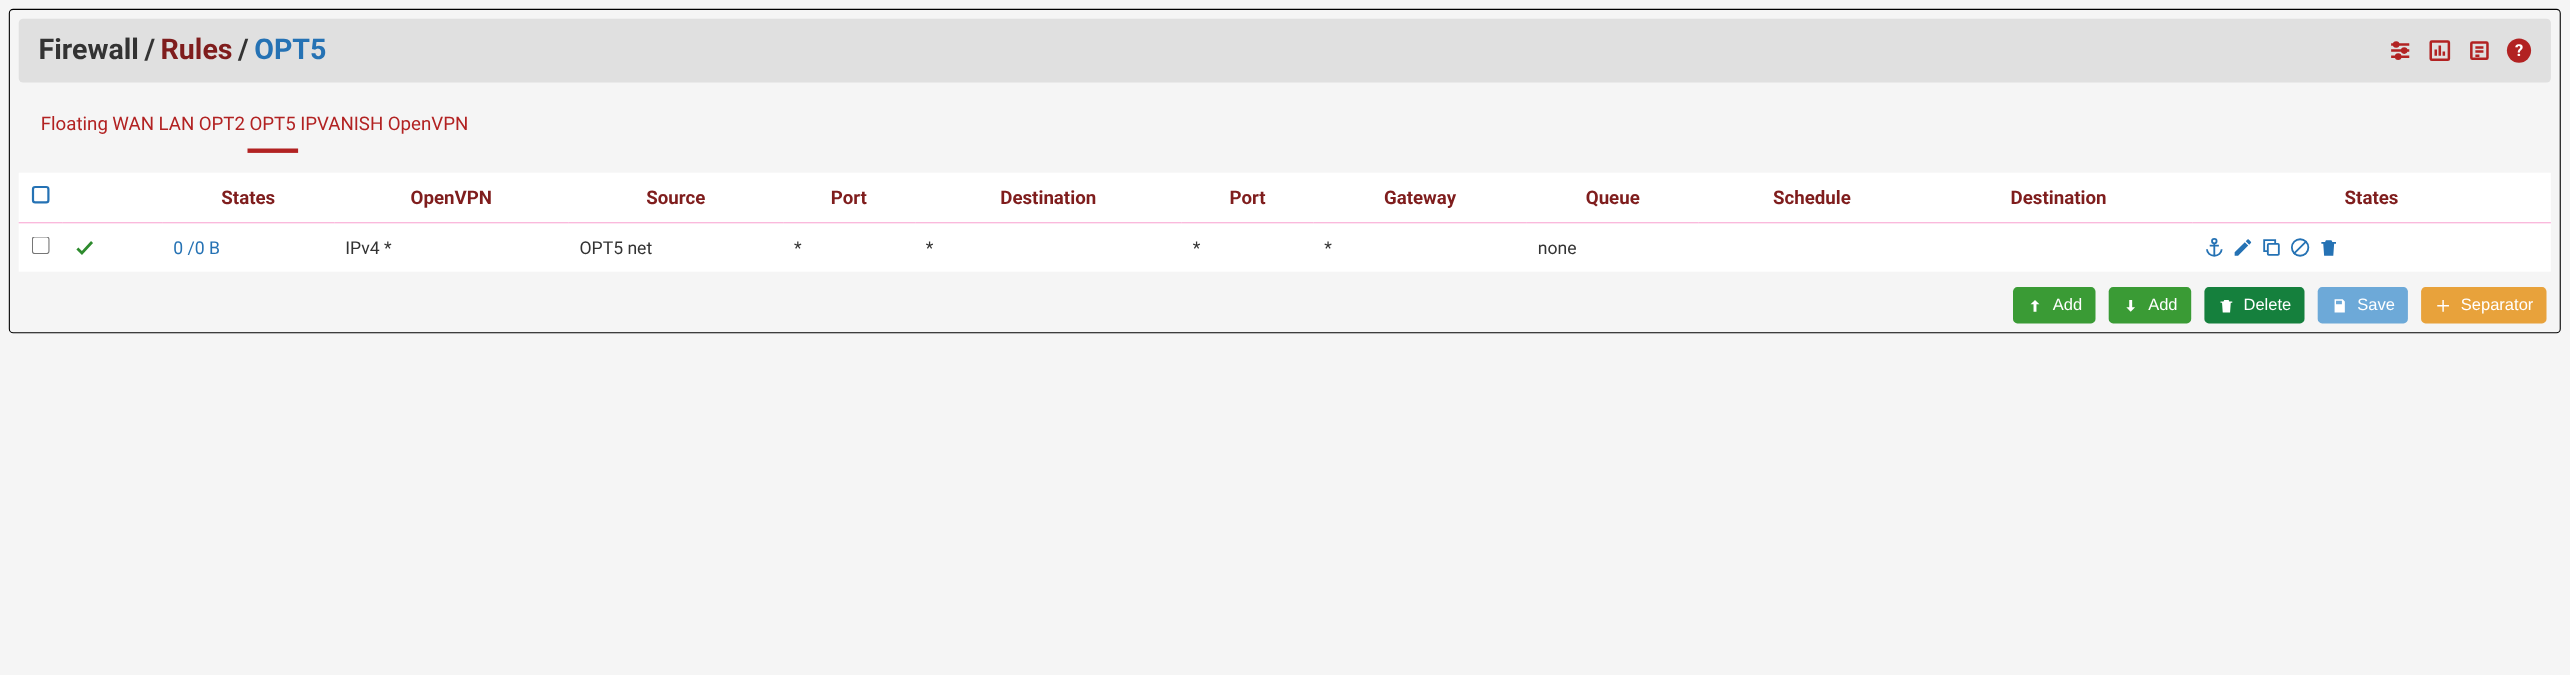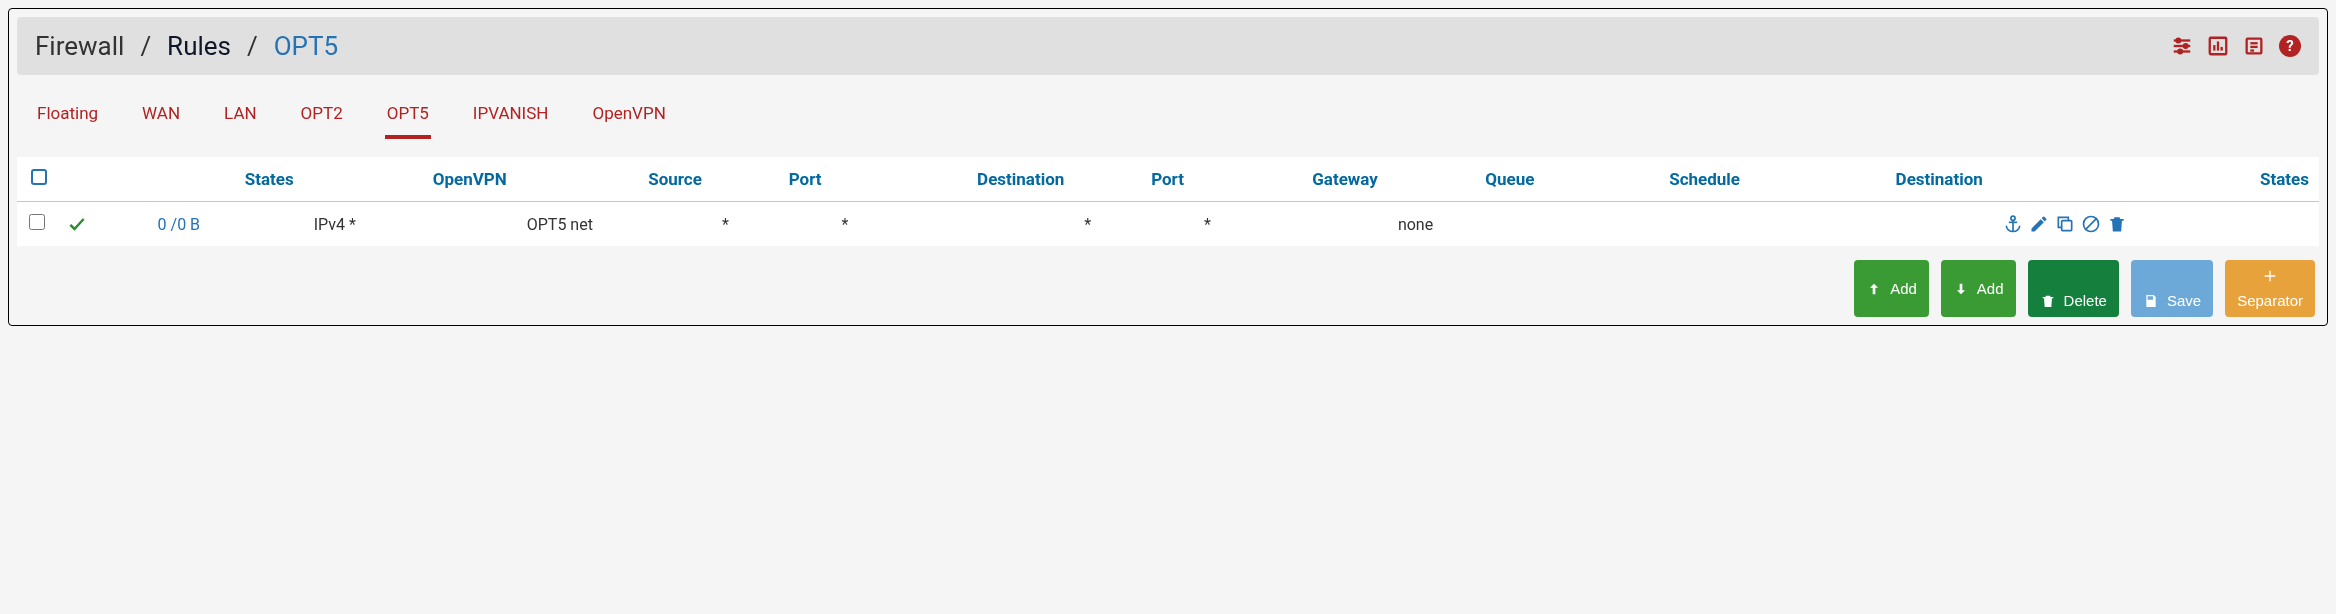--- a/index.html
+++ b/index.html
@@ -20,49 +20,48 @@
       background: #e0e0e0;
       border-radius: 4px;
       padding: 14px 18px;
       display: flex;
       align-items: center;
       justify-content: space-between;
       margin-bottom: 18px;
     }
     .breadcrumb {
       font-size: 26px;
-      font-weight: 400;
+      font-weight: 700;
       display: flex;
       align-items: center;
-      gap: 16px;
+      gap: 5px;
     }
     .breadcrumb .bc-root { color: #333; }
     .breadcrumb .bc-sep { color: #333; }
-    .breadcrumb .bc-link { color: #0f172a; }
+    .breadcrumb .bc-link { color: #7f1d1d; }
     .breadcrumb .bc-current { color: #2572b4; }
     .header-icons {
       display: flex;
       gap: 14px;
       align-items: center;
     }
     .header-icons .hicon { color: #b22222; cursor: pointer; display:flex; }
     .header-icons .hicon.help {
       background: #b22222;
       color: #fff;
       border-radius: 50%;
       width: 22px; height: 22px;
       display: flex; align-items: center; justify-content: center;
       font-weight: bold;
       font-size: 15px;
     }
     .header-icons svg { width: 22px; height: 22px; }
 
     .tabs {
       display: flex;
-      gap: 40px;
       padding: 0 18px;
       border-bottom: none;
       margin-bottom: 18px;
     }
     .tab {
       color: #b22222;
       font-size: 17px;
       padding: 10px 2px 12px 2px;
       cursor: pointer;
       font-weight: 400;
@@ -84,25 +83,25 @@
       padding: 10px 14px;
       font-size: 18px;
       font-weight: 700;
     }
     table.rules {
       width: 100%;
       border-collapse: collapse;
       background: #fff;
     }
     table.rules th {
-      text-align: right;
+      text-align: center;
       font-size: 17px;
       font-weight: 700;
       padding: 12px 10px;
-      color: #0369a1;
+      color: #7f1d1d;
     }
     table.rules td {
       padding: 12px 10px;
       font-size: 16px;
       vertical-align: middle;
       border-top: 1px solid #f9a8d4;
     }
     .chk-wrap { text-align: center; width: 40px; }
     .chk-header {
       display:inline-block;
@@ -134,21 +133,21 @@
       padding: 8px 12px;
       border-radius: 4px;
       font-size: 15px;
       cursor: pointer;
       border: none;
     }
     .btn svg { width: 16px; height: 16px; fill: currentColor; }
     .btn-green { background: #3a9b35; }
     .btn-red { background: #15803d; align-items: flex-end; }
     .btn-blue { background: #6da9d8; align-items: flex-end; }
-    .btn-orange { background: #e8a23b; flex-direction: column; }
+    .btn-orange { background: #e8a23b; }
   </style>
 </head>
 <body>
 
 <div class="panel">
 
   <div class="breadcrumb-bar">
     <div class="breadcrumb">
       <span class="bc-root">Firewall</span>
       <span class="bc-sep">/</span>

